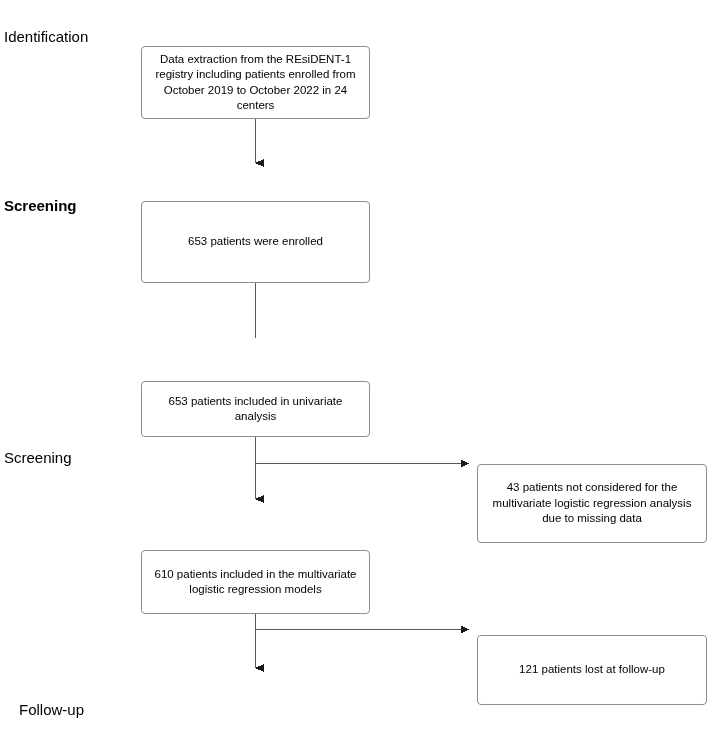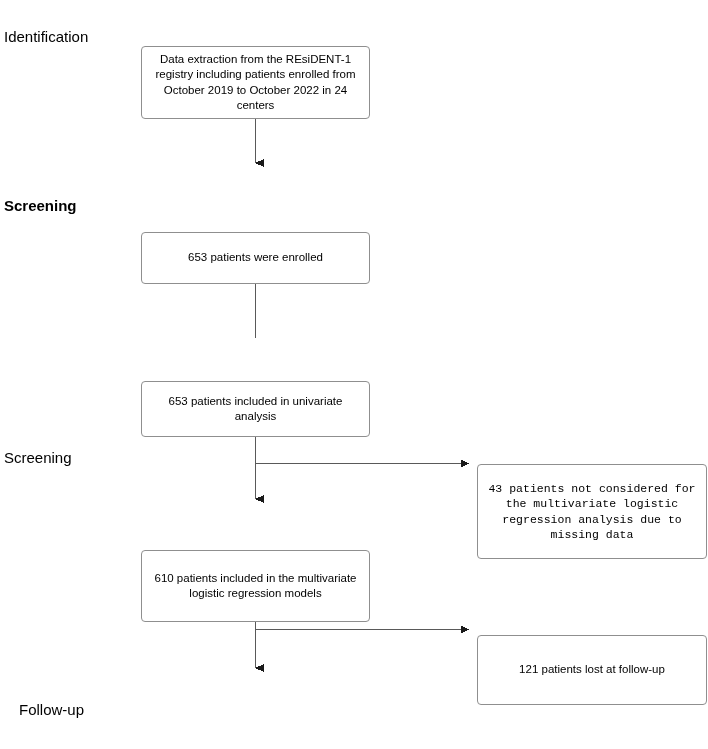--- a/index.html
+++ b/index.html
@@ -54,26 +54,26 @@
     color: #000000;
     white-space: pre-line;
   }
 
   
   .box-main { left: 141px; width: 229px; }
   
   .box-side { left: 477px; width: 230px; }
 
   #box-extraction  { top: 3px;   height: 73px;  }
-  #box-enrolled    { top: 189px; height: 52px;  }
+  #box-enrolled    { top: 158px; height: 82px;  }
   #box-univariate  { top: 338px; height: 56px;  }
-  #box-multivariate{ top: 507px; height: 72px;  }
+  #box-multivariate{ top: 507px; height: 64px;  }
   #box-followup    { top: 676px; height: 71px;  }
 
-  #box-excluded-missing { top: 421px; height: 95px; font-family: Liberation Mono, monospace; }
+  #box-excluded-missing { top: 421px; height: 79px; }
   #box-lost-followup    { top: 592px; height: 70px; }
 
   
   #connectors {
     position: absolute;
     left: 0;
     top: 0;
     width: 708px;
     height: 749px;
     pointer-events: none;

